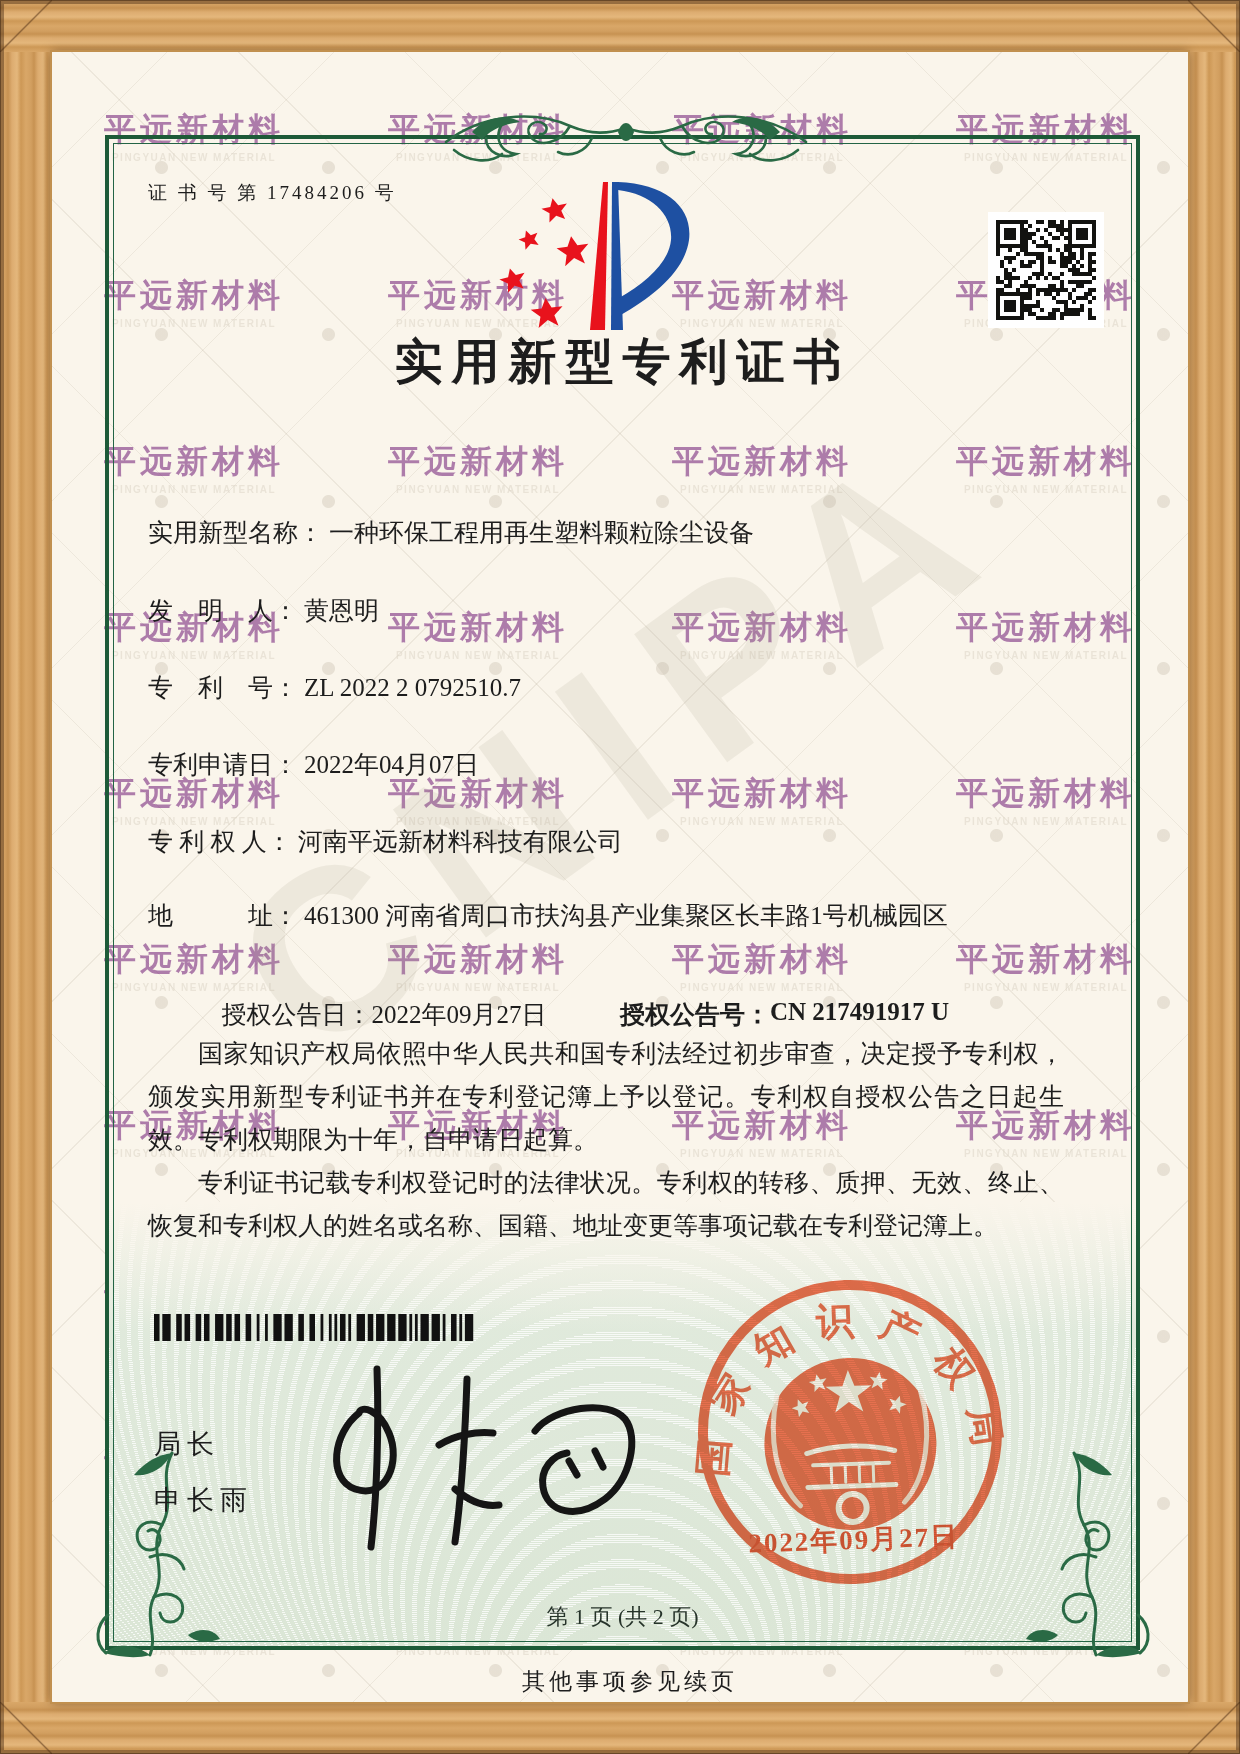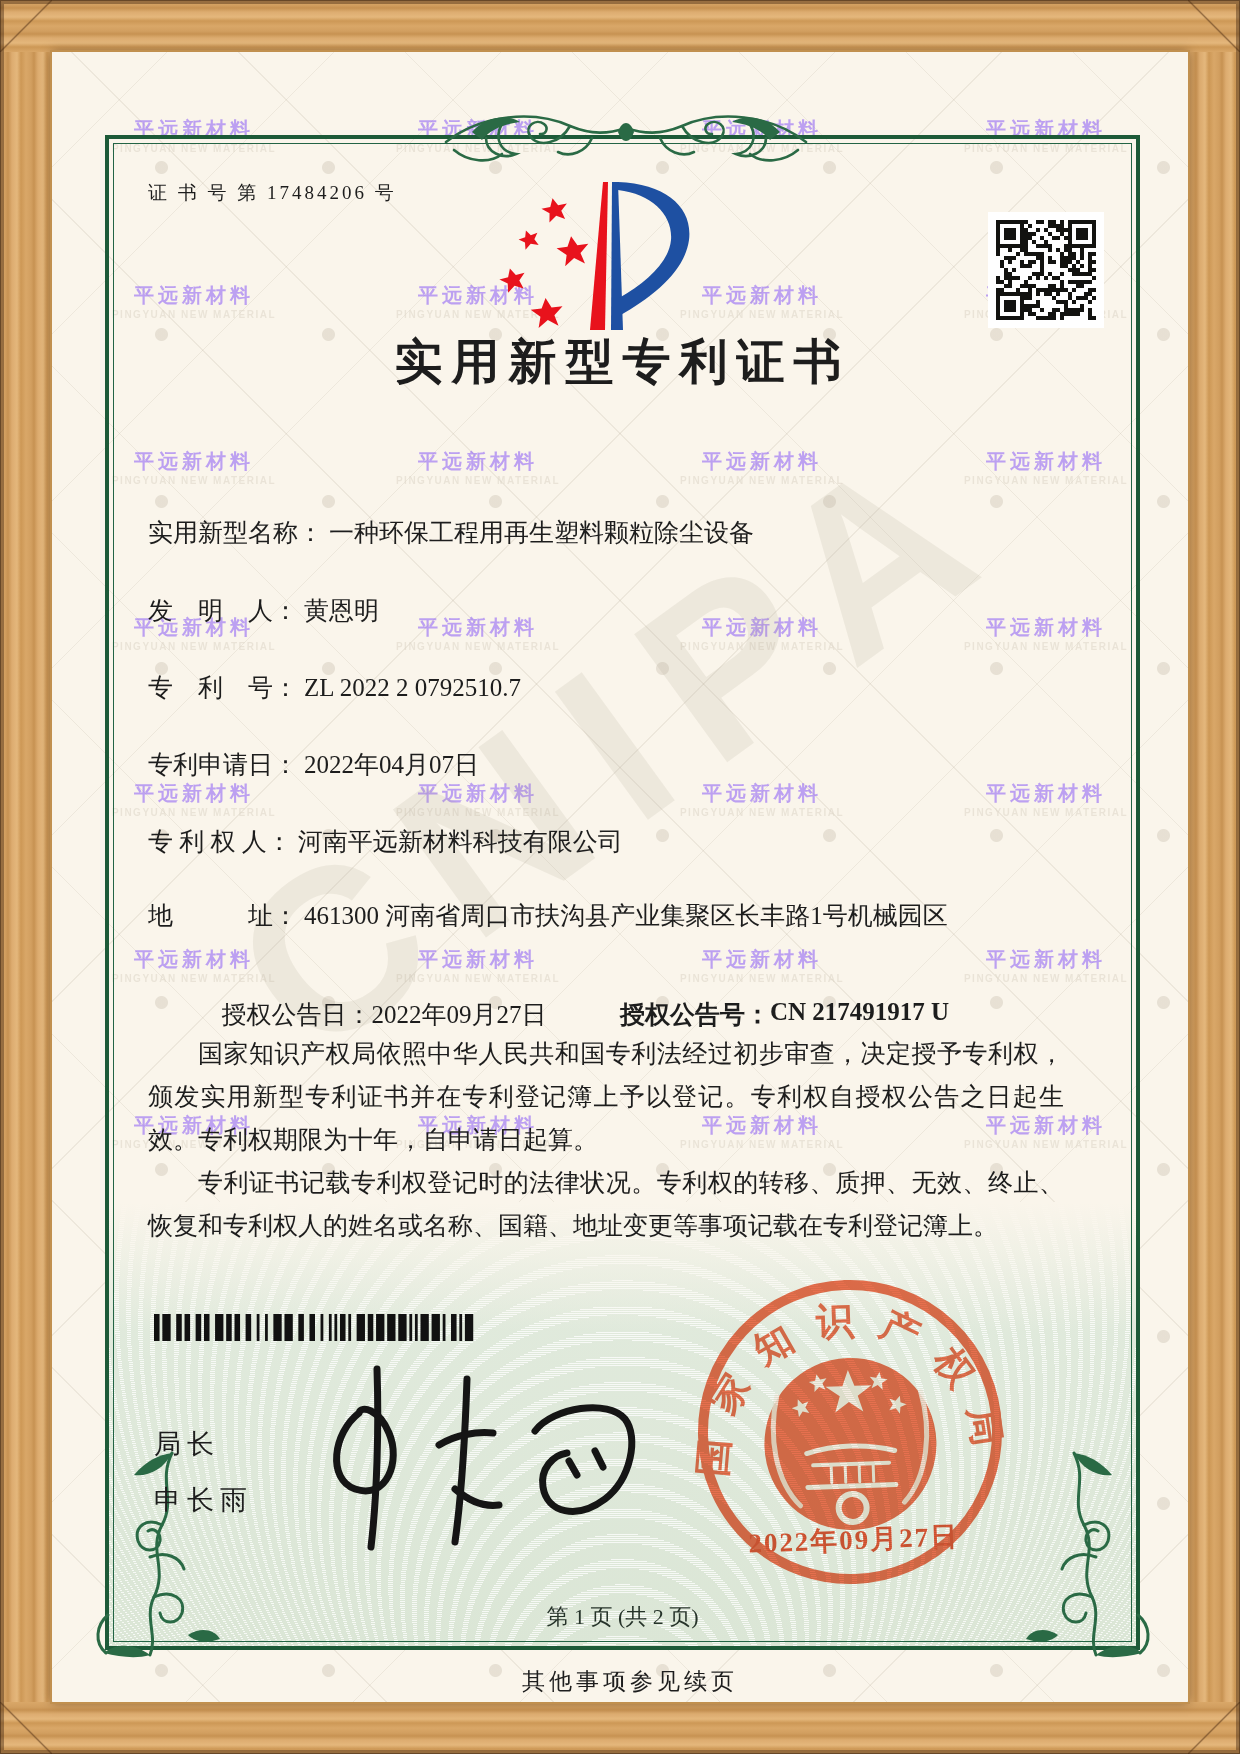--- a/index.html
+++ b/index.html
@@ -24,21 +24,21 @@
     box-shadow:0 0 0 2px #c1904f,0 0 10px rgba(70,40,15,.6);}
   .net{position:absolute;inset:0;z-index:1;
     background-image:
       repeating-linear-gradient(45deg,rgba(186,176,158,.20) 0 1px,transparent 1px 118px),
       repeating-linear-gradient(-45deg,rgba(186,176,158,.20) 0 1px,transparent 1px 118px),
       radial-gradient(circle,rgba(186,176,158,.30) 0 6px,transparent 7px);
     background-size:auto,auto,167px 167px;background-position:0 0,0 0,26px 32px;}
   .wm-grid{position:absolute;inset:0;z-index:2;display:grid;grid-template-columns:repeat(4,1fr);
     grid-auto-rows:166px;align-items:center;justify-items:center;pointer-events:none;}
   .wm{text-align:center;opacity:.55;}
-  .wm-cn{font-weight:bold;font-size:20px;letter-spacing:4px;color:#8b5cf6;font-family:"Liberation Sans",sans-serif;}
+  .wm-cn{font-weight:bold;font-size:32px;letter-spacing:4px;color:#701a75;font-family:"Liberation Sans",sans-serif;}
   .wm-en{font-weight:bold;font-size:10px;letter-spacing:1.5px;color:#ddd6c8;font-family:"Liberation Sans",sans-serif;}
   .wm-big{position:absolute;left:130px;top:560px;z-index:3;font-family:"Liberation Sans",sans-serif;
     font-size:230px;font-weight:bold;letter-spacing:34px;color:rgba(165,155,132,.14);
     transform:rotate(-36deg);transform-origin:center;white-space:nowrap;pointer-events:none;}
   
   .guilloche{position:absolute;left:57px;top:1150px;width:1027px;height:448px;z-index:4;
     background:
       linear-gradient(to bottom,#faf5eb 0,rgba(250,245,235,0) 130px),
       repeating-radial-gradient(140% 95% at 50% 140%,rgba(255,255,255,.75) 0 1.2px,rgba(255,255,255,0) 1.2px 6.5px),
       linear-gradient(#e2ebde,#dbe6d6);}

